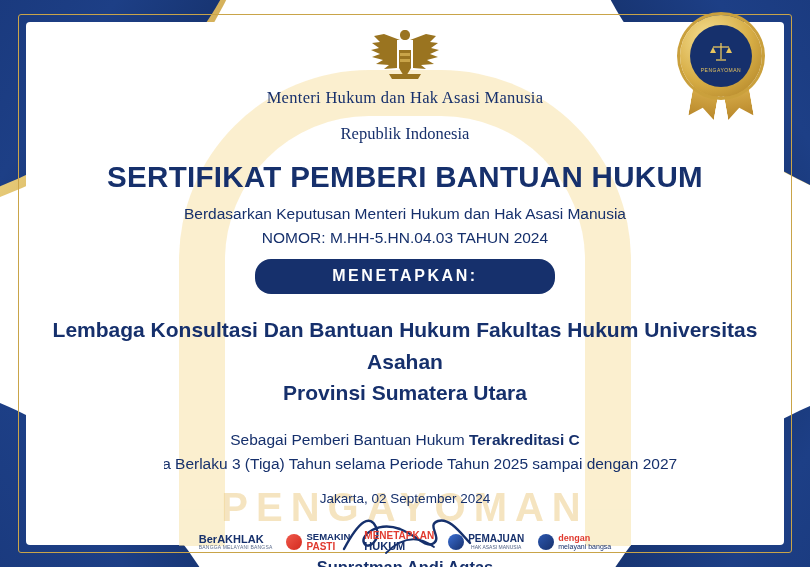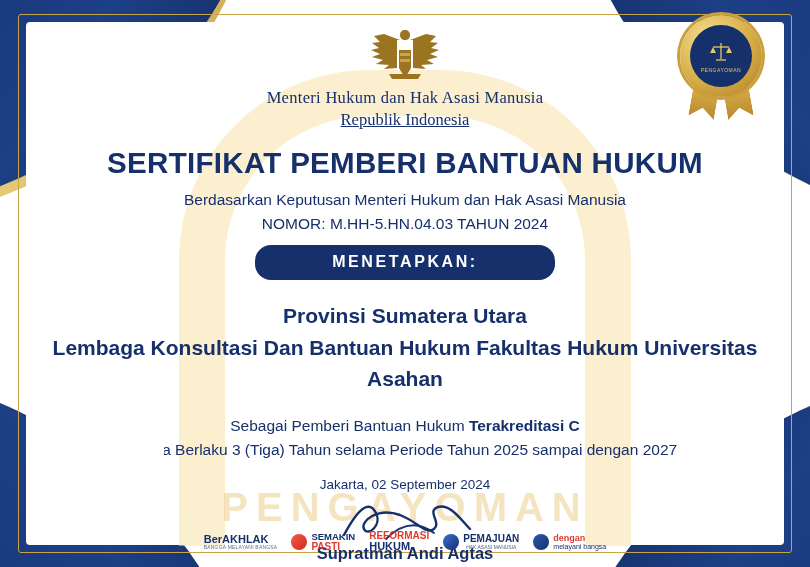--- a/index.html
+++ b/index.html
@@ -181,22 +181,21 @@
     font-family: "Liberation Serif", serif;
     font-size: 16.5px;
     color: #17306c;
     letter-spacing: 0.3px;
     margin-top: 2px;
   }
   .ministry-line2 {
     font-family: "Liberation Serif", serif;
     font-size: 16.5px;
     color: #17306c;
-    margin-top: 2px;
-    text-decoration: underline;
+    margin-top: 16px;
   }
   .cert-title {
     font-size: 29.5px;
     font-weight: 700;
     color: #16306c;
     letter-spacing: 0.3px;
     margin-top: 16px;
   }
   .cert-sub1 {
     font-size: 15.5px;
@@ -412,22 +411,22 @@
     <div class="ministry-line1">Menteri Hukum dan Hak Asasi Manusia</div>
     <div class="ministry-line2">Republik Indonesia</div>
 
     <div class="cert-title">SERTIFIKAT PEMBERI BANTUAN HUKUM</div>
     <div class="cert-sub1">Berdasarkan Keputusan Menteri Hukum dan Hak Asasi Manusia</div>
     <div class="cert-sub2">NOMOR: M.HH-5.HN.04.03 TAHUN 2024</div>
 
     <div class="ribbon">MENETAPKAN:</div>
 
     <div class="recipient">
+      <div>Lembaga Konsultasi Dan Bantuan Hukum Fakultas Hukum Universitas Asahan</div>
       <div>Provinsi Sumatera Utara</div>
-      <div>Lembaga Konsultasi Dan Bantuan Hukum Fakultas Hukum Universitas Asahan</div>
     </div>
 
     <div class="accred">
       <span>Sebagai Pemberi Bantuan Hukum </span><b>Terakreditasi C</b>
     </div>
     <div class="validity">Masa Berlaku 3 (Tiga) Tahun selama Periode Tahun 2025 sampai dengan 2027</div>
 
     <div class="place-date">Jakarta, 02 September 2024</div>
 
     <div class="signature">
@@ -474,21 +473,21 @@
     <div class="logo-item">
       <div class="logo-mark mark-red"></div>
       <div class="lg-semakin">
         <span>SEMAKIN</span>
         <b>PASTI</b>
       </div>
     </div>
 
     <div class="logo-item">
       <div class="lg-reformasi">
-        <span>REFORMASI</span>
+        <span>MENETAPKAN</span>
         <b>HUKUM</b>
       </div>
     </div>
 
     <div class="logo-item">
       <div class="logo-mark mark-blue"></div>
       <div class="lg-pemajuan">
         <span>PEMAJUAN</span>
         <small>HAK ASASI MANUSIA</small>
       </div>

